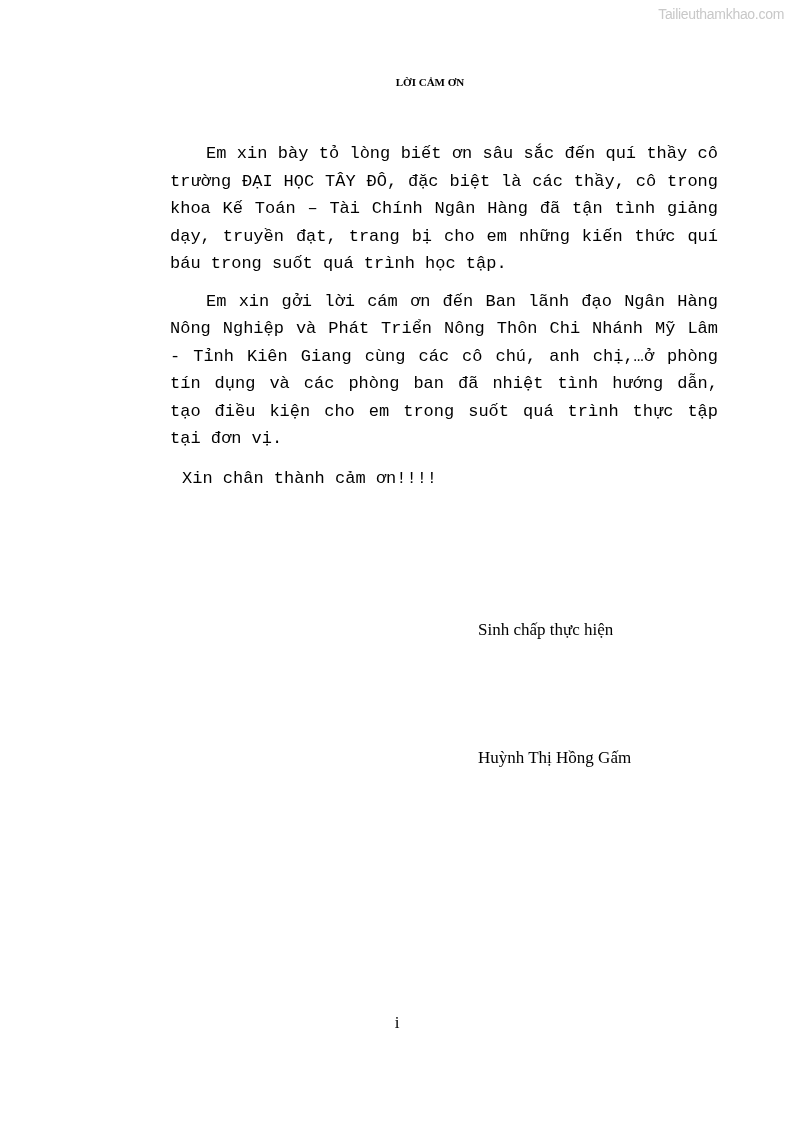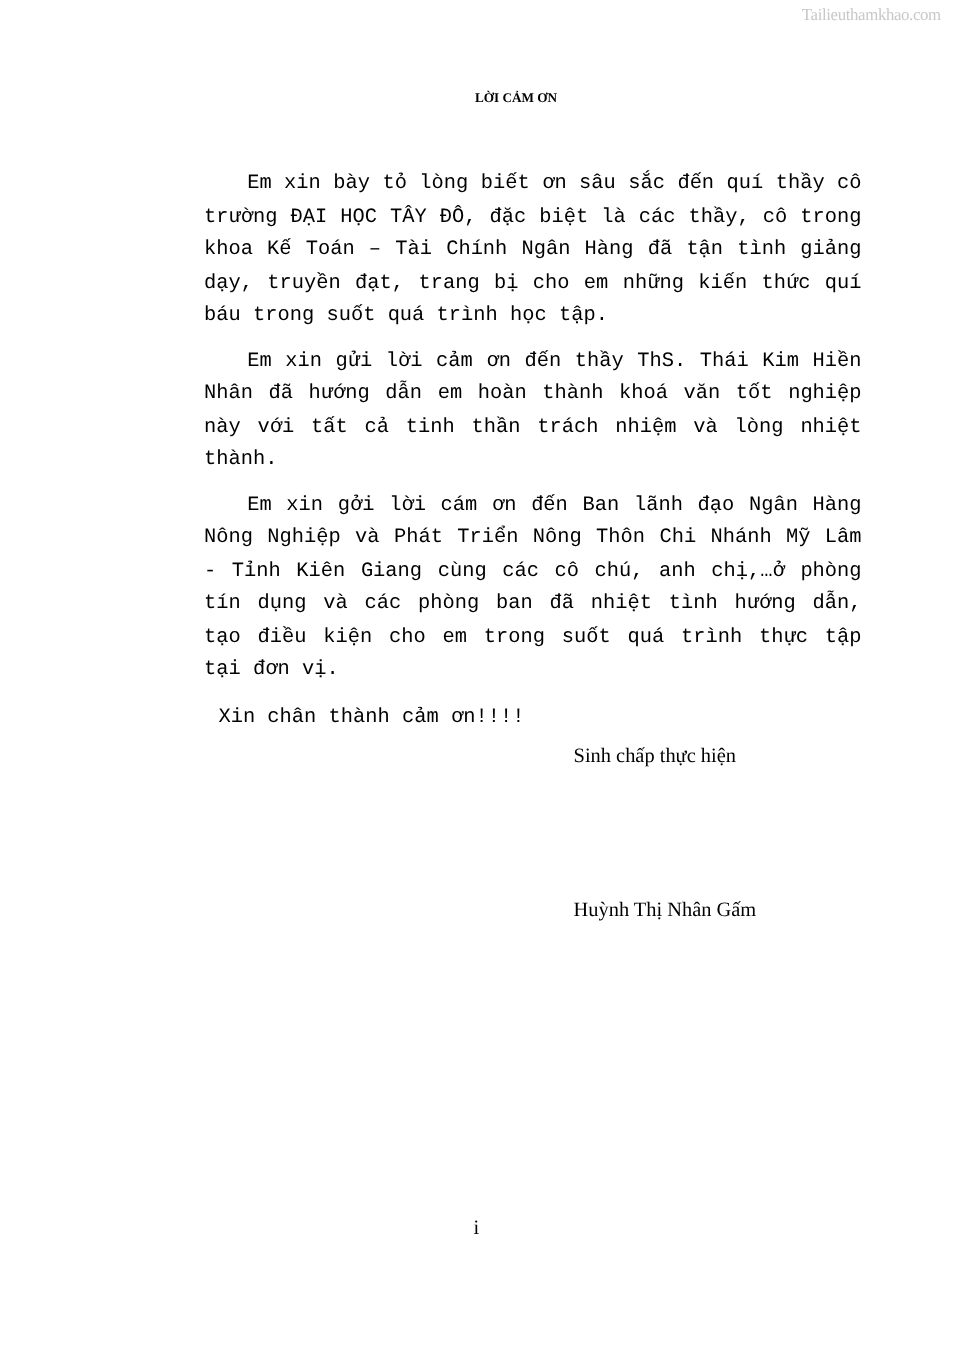--- a/index.html
+++ b/index.html
@@ -12,21 +12,21 @@
       height: 1123px;
       position: relative;
       overflow: hidden;
       font-family: "Liberation Serif", "DejaVu Serif", serif;
       color: #000000;
     }
     .watermark {
       position: absolute;
       top: 6px;
       right: 10px;
-      font-family: Liberation Serif, serif;
+      font-family: Liberation Sans, sans-serif;
       font-size: 14px;
       color: #c8c8c8;
       letter-spacing: -0.3px;
     }
     .page-title {
       position: absolute;
       top: 76px;
       left: 0;
       width: 794px;
       text-align: center;
@@ -76,21 +76,20 @@
   </style>
 </head>
 <body>
 
 <div class="watermark">Tailieuthamkhao.com</div>
 
 <h1 class="page-title">LỜI CẢM ƠN</h1>
 
 <div class="body-text">
   <p class="para">Em xin bày tỏ lòng biết ơn sâu sắc đến quí thầy cô trường ĐẠI HỌC TÂY ĐÔ, đặc biệt là các thầy, cô trong khoa Kế Toán – Tài Chính Ngân Hàng đã tận tình giảng dạy, truyền đạt, trang bị cho em những kiến thức quí báu trong suốt quá trình học tập.</p>
-  <p class="para">Em xin gửi lời cảm ơn đến thầy ThS. Thái Kim Hiền Nhân đã hướng dẫn em hoàn thành khoá văn tốt nghiệp này với tất cả tinh thần trách nhiệm và lòng nhiệt thành.</p>
   <p class="para">Em xin gởi lời cám ơn đến Ban lãnh đạo Ngân Hàng Nông Nghiệp và Phát Triển Nông Thôn Chi Nhánh Mỹ Lâm - Tỉnh Kiên Giang cùng các cô chú, anh chị,…ở phòng tín dụng và các phòng ban đã nhiệt tình hướng dẫn, tạo điều kiện cho em trong suốt quá trình thực tập tại đơn vị.</p>
   <p class="closing">Xin chân thành cảm ơn!!!!</p>
 </div>
 
 <div class="signer-label">Sinh chấp thực hiện</div>
-<div class="signer-name">Huỳnh Thị Nhân Gấm</div>
+<div class="signer-name">Huỳnh Thị Hồng Gấm</div>
 
 <div class="page-number">i</div>
 
 </body></html>

